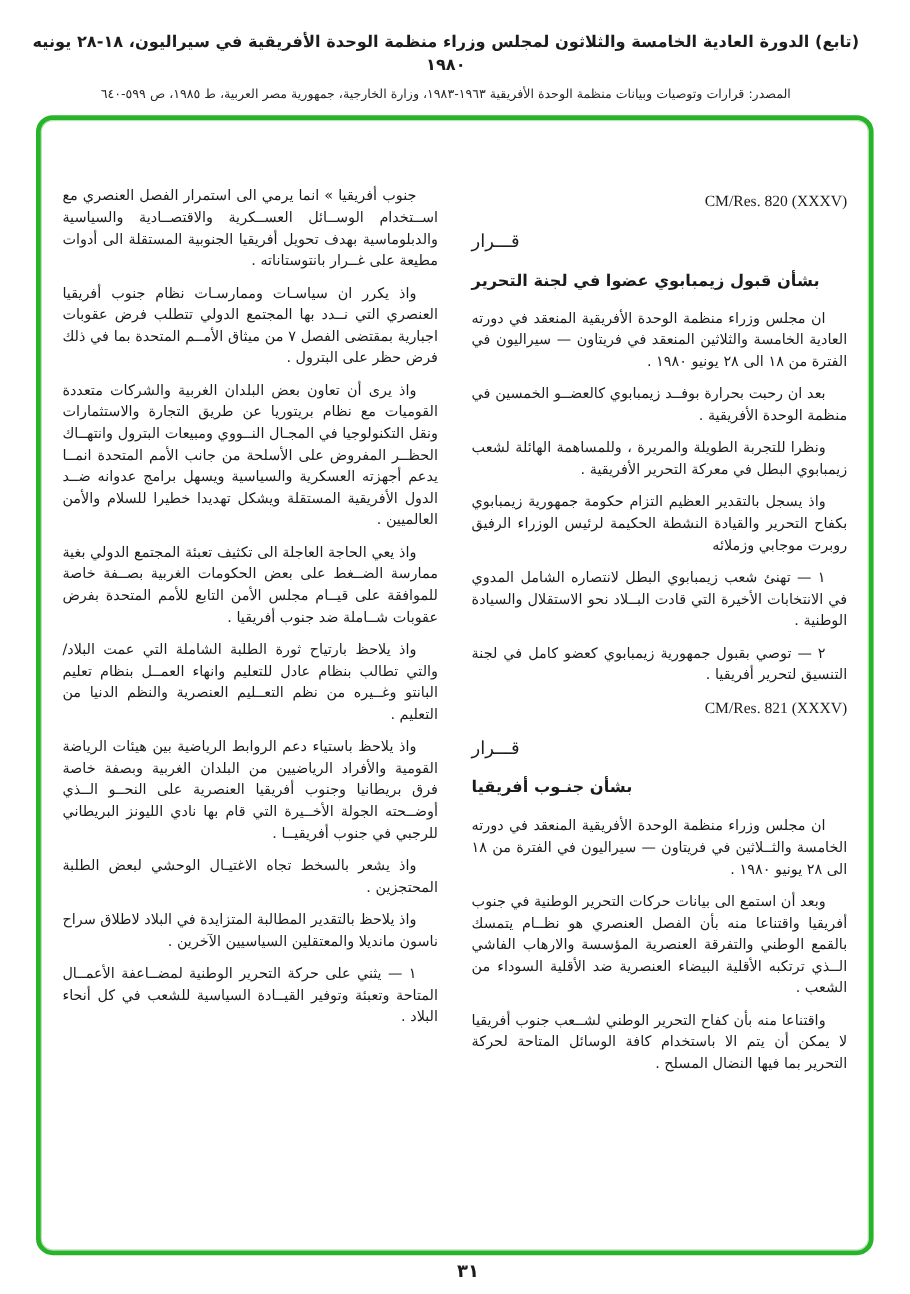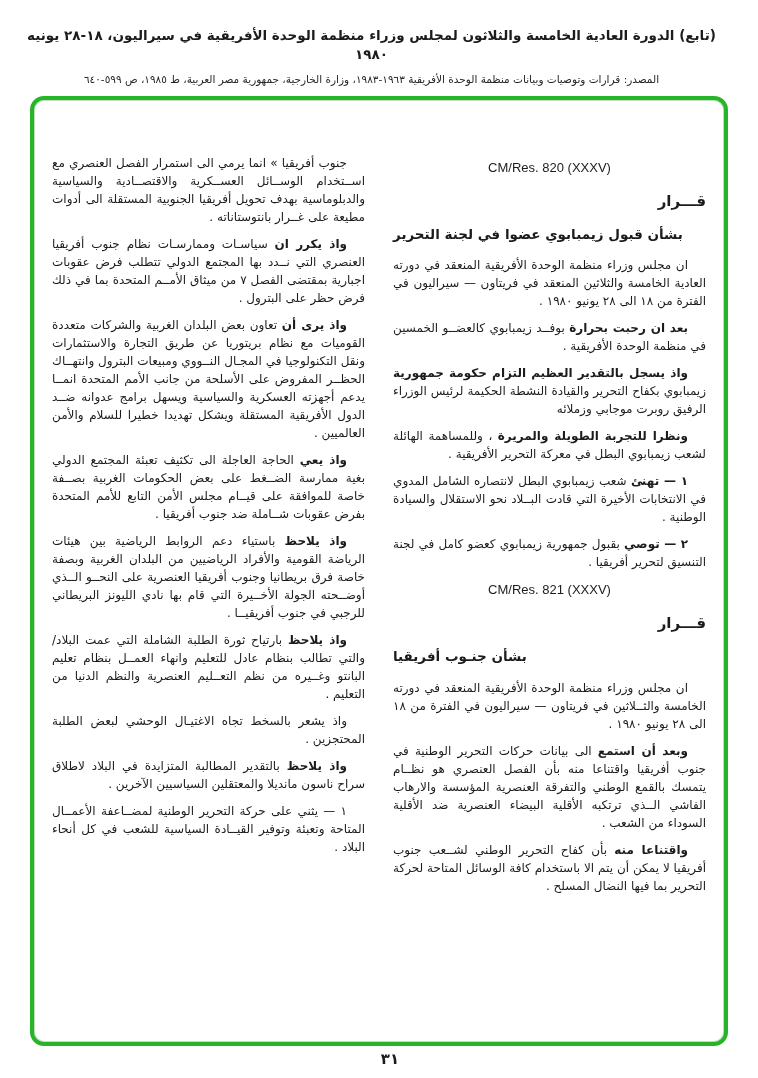--- a/index.html
+++ b/index.html
@@ -47,42 +47,42 @@
   .col {
     flex: 1;
     direction: rtl;
     text-align: justify;
     font-size: 12px;
     line-height: 1.5;
     margin-top: 40px;
   }
   .res-ref {
     direction: ltr;
-    text-align: center;
-    font-family: Liberation Sans, sans-serif;
+    text-align: right;
+    font-family: Liberation Serif, serif;
     font-size: 13px;
     margin: 4px 0 12px 0;
   }
   .res-title {
-    text-align: right;
-    font-weight: bold;
+    text-align: left;
+    font-weight: normal;
     font-size: 15px;
     margin: 12px 0 12px 0;
   }
   .res-subject {
     text-align: left;
     font-weight: bold;
     font-size: 13.5px;
     margin: 2px 0 12px 0;
   }
   .para {
     margin-bottom: 9px;
     text-indent: 18px;
   }
-  .para .lead { font-weight: bold; }
+  .para .lead { font-weight: normal; }
   .page-number {
     position: absolute;
     bottom: 10px;
     left: 11px;
     width: 100%;
     text-align: center;
     font-weight: bold;
     font-size: 15px;
   }
 </style>
@@ -96,39 +96,39 @@
 
 <div class="frame">
   <div class="columns">
 
     <section class="col">
       <div class="res-ref">CM/Res. 820 (XXXV)</div>
       <h2 class="res-title">قـــرار</h2>
       <h3 class="res-subject">بشأن قبول زيمبابوي عضوا في لجنة التحرير</h3>
       <p class="para"><strong class="lead"></strong><span>ان مجلس وزراء منظمة الوحدة الأفريقية المنعقد في دورته العادية الخامسة والثلاثين المنعقد في فريتاون — سيراليون في الفترة من ١٨ الى ٢٨ يونيو ١٩٨٠ .</span></p>
       <p class="para"><strong class="lead">بعد ان رحبت بحرارة</strong><span> بوفــد زيمبابوي كالعضــو الخمسين في منظمة الوحدة الأفريقية .</span></p>
+      <p class="para"><strong class="lead">ونظرا للتجربة الطويلة والمريرة</strong><span> ، وللمساهمة الهائلة لشعب زيمبابوي البطل في معركة التحرير الأفريقية .</span></p>
       <p class="para"><strong class="lead">واذ يسجل بالتقدير العظيم التزام حكومة جمهورية</strong><span> زيمبابوي بكفاح التحرير والقيادة النشطة الحكيمة لرئيس الوزراء الرفيق روبرت موجابي وزملائه</span></p>
-      <p class="para"><strong class="lead">ونظرا للتجربة الطويلة والمريرة</strong><span> ، وللمساهمة الهائلة لشعب زيمبابوي البطل في معركة التحرير الأفريقية .</span></p>
       <p class="para"><strong class="lead">١ — تهنئ</strong><span> شعب زيمبابوي البطل لانتصاره الشامل المدوي في الانتخابات الأخيرة التي قادت البــلاد نحو الاستقلال والسيادة الوطنية .</span></p>
       <p class="para"><strong class="lead">٢ — توصي</strong><span> بقبول جمهورية زيمبابوي كعضو كامل في لجنة التنسيق لتحرير أفريقيا .</span></p>
       <div class="res-ref">CM/Res. 821 (XXXV)</div>
       <h2 class="res-title">قـــرار</h2>
       <h3 class="res-subject">بشأن جنـوب أفريقيا</h3>
       <p class="para"><strong class="lead"></strong><span>ان مجلس وزراء منظمة الوحدة الأفريقية المنعقد في دورته الخامسة والثــلاثين في فريتاون — سيراليون في الفترة من ١٨ الى ٢٨ يونيو ١٩٨٠ .</span></p>
       <p class="para"><strong class="lead">وبعد أن استمع</strong><span> الى بيانات حركات التحرير الوطنية في جنوب أفريقيا واقتناعا منه بأن الفصل العنصري هو نظــام يتمسك بالقمع الوطني والتفرقة العنصرية المؤسسة والارهاب الفاشي الــذي ترتكبه الأقلية البيضاء العنصرية ضد الأقلية السوداء من الشعب .</span></p>
       <p class="para"><strong class="lead">واقتناعا منه</strong><span> بأن كفاح التحرير الوطني لشــعب جنوب أفريقيا لا يمكن أن يتم الا باستخدام كافة الوسائل المتاحة لحركة التحرير بما فيها النضال المسلح .</span></p>
     </section>
 
     <section class="col">
       <p class="para"><strong class="lead"></strong><span>جنوب أفريقيا » انما يرمي الى استمرار الفصل العنصري مع اســتخدام الوســائل العســكرية والاقتصــادية والسياسية والدبلوماسية بهدف تحويل أفريقيا الجنوبية المستقلة الى أدوات مطيعة على غــرار بانتوستاناته .</span></p>
       <p class="para"><strong class="lead">واذ يكرر ان</strong><span> سياسـات وممارسـات نظام جنوب أفريقيا العنصري التي نــدد بها المجتمع الدولي تتطلب فرض عقوبات اجبارية بمقتضى الفصل ٧ من ميثاق الأمــم المتحدة بما في ذلك فرض حظر على البترول .</span></p>
       <p class="para"><strong class="lead">واذ يرى أن</strong><span> تعاون بعض البلدان الغربية والشركات متعددة القوميات مع نظام بريتوريا عن طريق التجارة والاستثمارات ونقل التكنولوجيا في المجـال النــووي ومبيعات البترول وانتهــاك الحظــر المفروض على الأسلحة من جانب الأمم المتحدة انمــا يدعم أجهزته العسكرية والسياسية ويسهل برامج عدوانه ضــد الدول الأفريقية المستقلة ويشكل تهديدا خطيرا للسلام والأمن العالميين .</span></p>
       <p class="para"><strong class="lead">واذ يعي</strong><span> الحاجة العاجلة الى تكثيف تعبئة المجتمع الدولي بغية ممارسة الضــغط على بعض الحكومات الغربية بصــفة خاصة للموافقة على قيــام مجلس الأمن التابع للأمم المتحدة بفرض عقوبات شــاملة ضد جنوب أفريقيا .</span></p>
+      <p class="para"><strong class="lead">واذ يلاحظ</strong><span> بارتياح ثورة الطلبة الشاملة التي عمت البلاد/والتي تطالب بنظام عادل للتعليم وانهاء العمــل بنظام تعليم البانتو وغــيره من نظم التعــليم العنصرية والنظم الدنيا من التعليم .</span></p>
       <p class="para"><strong class="lead">واذ يلاحظ</strong><span> باستياء دعم الروابط الرياضية بين هيئات الرياضة القومية والأفراد الرياضيين من البلدان الغربية وبصفة خاصة فرق بريطانيا وجنوب أفريقيا العنصرية على النحــو الــذي أوضــحته الجولة الأخــيرة التي قام بها نادي الليونز البريطاني للرجبي في جنوب أفريقيــا .</span></p>
-      <p class="para"><strong class="lead">واذ يلاحظ</strong><span> بارتياح ثورة الطلبة الشاملة التي عمت البلاد/والتي تطالب بنظام عادل للتعليم وانهاء العمــل بنظام تعليم البانتو وغــيره من نظم التعــليم العنصرية والنظم الدنيا من التعليم .</span></p>
       <p class="para"><strong class="lead"></strong><span>واذ يشعر بالسخط تجاه الاغتيـال الوحشي لبعض الطلبة المحتجزين .</span></p>
       <p class="para"><strong class="lead">واذ يلاحظ</strong><span> بالتقدير المطالبة المتزايدة في البلاد لاطلاق سراح ناسون مانديلا والمعتقلين السياسيين الآخرين .</span></p>
       <p class="para"><strong class="lead"></strong><span>١ — يثني على حركة التحرير الوطنية لمضــاعفة الأعمــال المتاحة وتعبئة وتوفير القيــادة السياسية للشعب في كل أنحاء البلاد .</span></p>
     </section>
 
   </div>
 </div>
 
 <div class="page-number">٣١</div>
 

